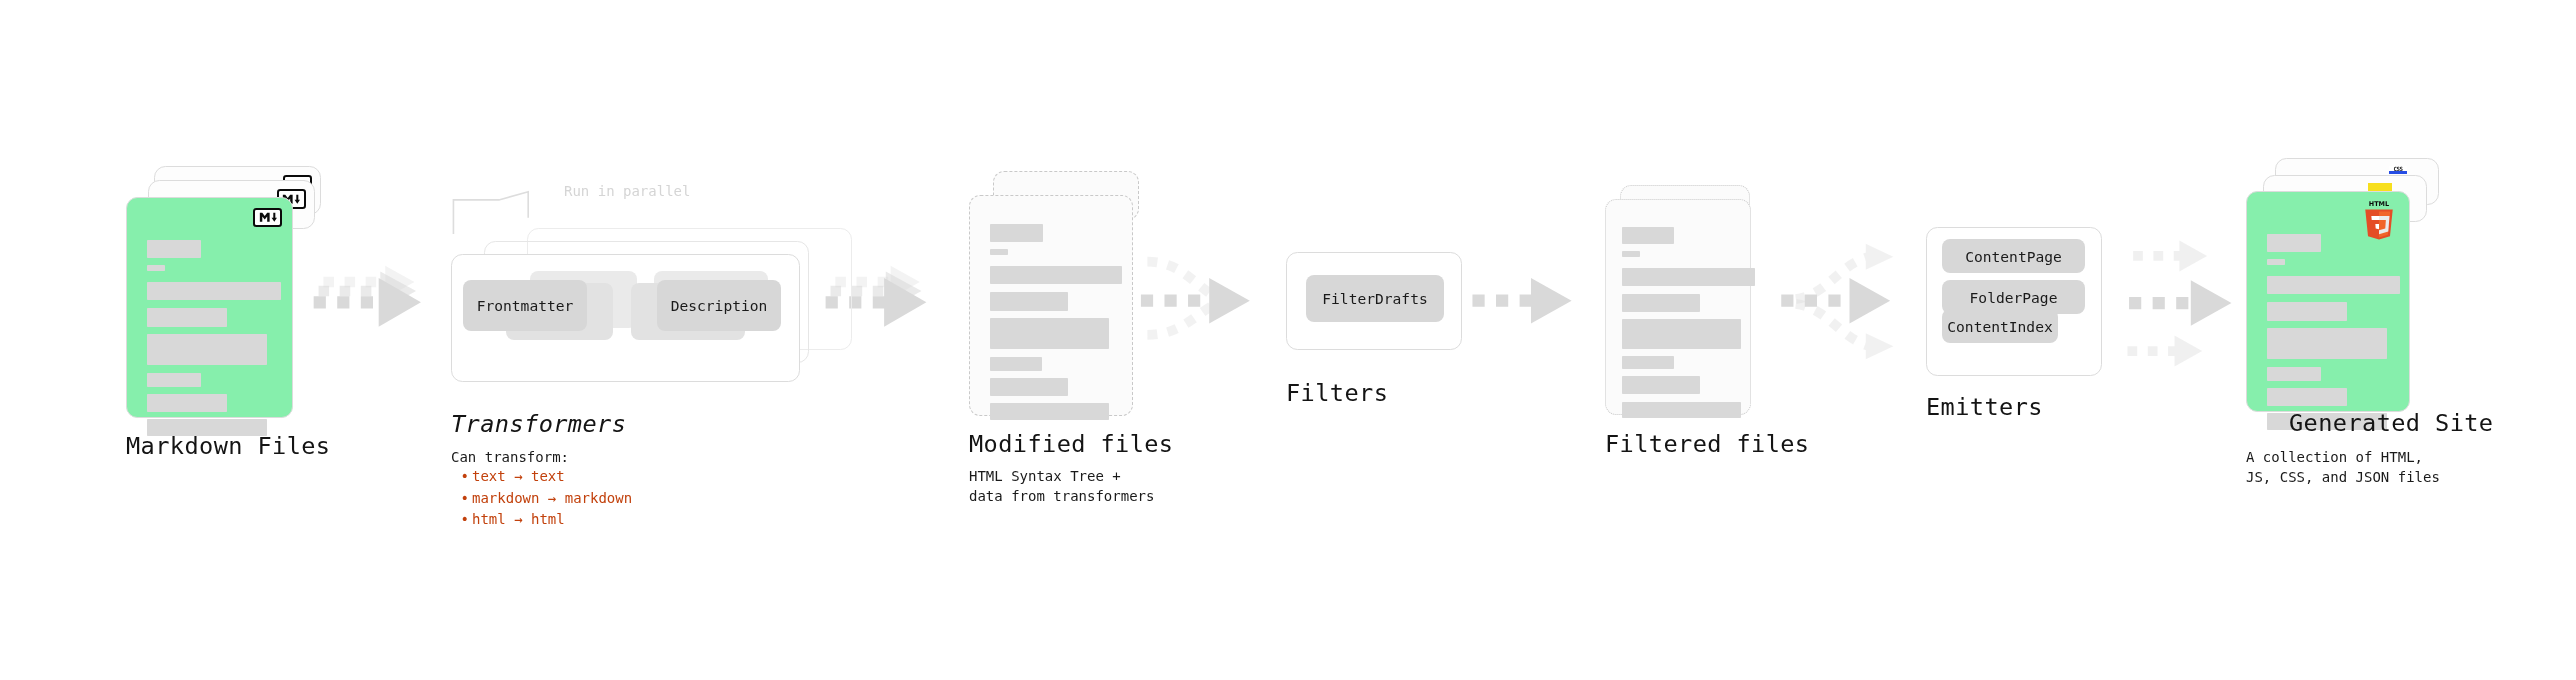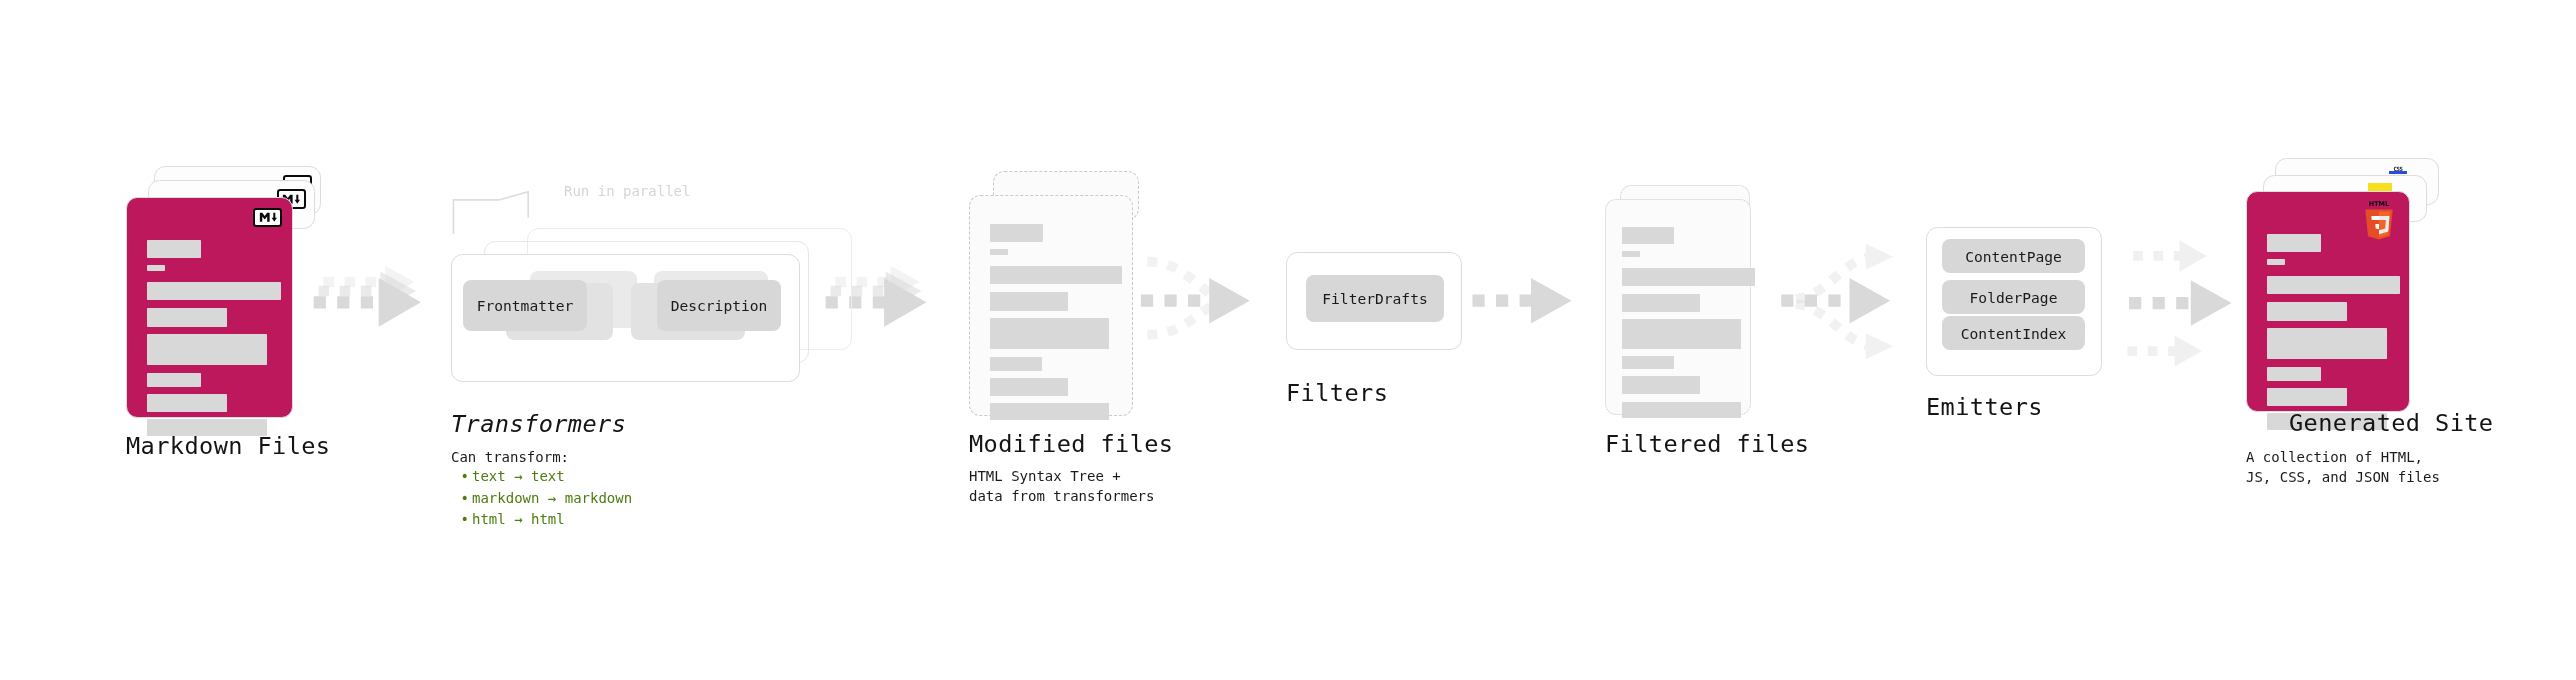--- a/index.html
+++ b/index.html
@@ -35,21 +35,21 @@
     font-size: 14px;
     line-height: 1.42;
     color: #1a1a1a;
     white-space: pre-line;
   }
 
   
   .doc-stack { position: absolute; }
   .doc-card {
     position: absolute;
-    background: #be185d;
+    background: #86efac;
     border: 1.3px solid #dcdcdc;
     border-radius: 11.4px;
     box-sizing: border-box;
   }
   .doc-card.dashed {
     background: #fbfbfb;
     border: 1.3px dashed #c9c9c9;
   }
   .doc-card.dotted {
     background: #fbfbfb;
@@ -145,21 +145,21 @@
 
   ul.transform-list {
     margin: 0;
     padding: 0;
     list-style: none;
   }
   ul.transform-list li {
     font-family: "DejaVu Sans Mono", "Liberation Mono", monospace;
     font-size: 14px;
     line-height: 1.55;
-    color: #4d7c0f;
+    color: #c2410c;
     padding-left: 13px;
     position: relative;
     white-space: nowrap;
   }
   ul.transform-list li:before {
     content: "\2022";
     position: absolute;
     left: 1.6px;
     top: 0;
   }
@@ -378,21 +378,21 @@
         <div class="doc-line" style="width:119px; height:16.3px;"></div>
       </div>
     </div>
   </div>
   <div class="abs stage-title" style="left:1605px; top:430px;">Filtered files</div>
 
   <div>
     <div class="group-box" style="left:1926px; top:227px; width:176px; height:149px;"></div>
     <div class="chip" style="left:1942px; top:239px; width:143px; height:34px;">ContentPage</div>
     <div class="chip" style="left:1942px; top:280px; width:143px; height:34px;">FolderPage</div>
-    <div class="chip" style="left:1942px; top:316px; width:143px; height:34px;">ContentIndex</div>
+    <div class="chip" style="left:1942px; top:309px; width:116px; height:34px;">ContentIndex</div>
   </div>
   <div class="abs stage-title" style="left:1926px; top:393px;">Emitters</div>
 
   <div class="doc-stack">
 
     <div class="doc-card" style="left:2275px; top:158px; width:164px; height:47px; background:#fdfdfd;">
       <div class="css-badge" style="right:31px; top:7.3px;">CSS</div>
     </div>
 
     <div class="doc-card" style="left:2263px; top:175px; width:164px; height:47px; background:#fdfdfd;">

